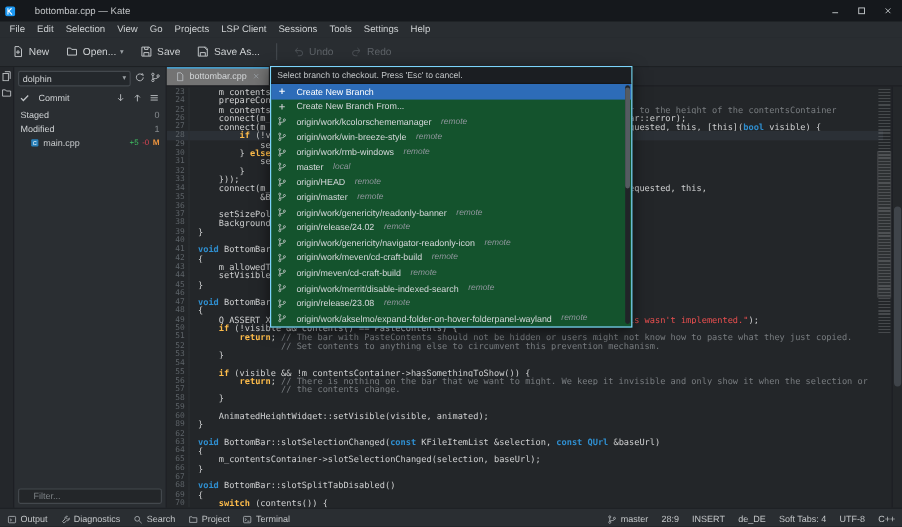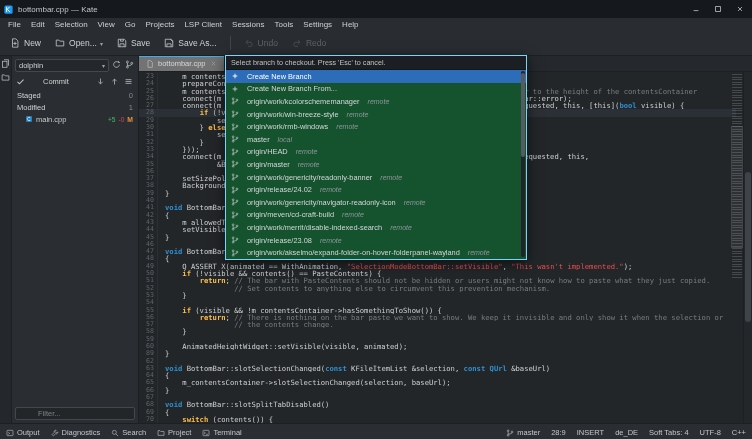--- a/index.html
+++ b/index.html
@@ -4,21 +4,21 @@
 <style>
   html,body{margin:0;padding:0;background:#101316;}
   .window{position:relative;width:752px;height:439px;background:#232629;overflow:hidden;
     font-family:"Liberation Sans",sans-serif;color:#cfd2d4;user-select:none;}
   .spacer{flex:1;}
   .icon{display:inline-flex;width:9px;height:9px;flex:none;color:#bfc3c6;}
   .icon svg{width:100%;height:100%;}
 
   
   .titlebar{height:18px;background:#15181c;display:flex;align-items:center;gap:5px;padding:0 4px;}
-  .titlebar .title{font-size:8px;color:#c2c5c7;}
+  .titlebar .title{font-size:8px;color:#c2c5c7;margin-left:11px;}
   .wbtn{width:17px;height:100%;display:flex;align-items:center;justify-content:center;color:#aeb2b5;}
   .wbtn .icon{width:8px;height:8px;}
 
   
   .menubar{height:13px;background:#292d31;display:flex;align-items:center;padding-left:3px;font-size:8px;color:#cdd0d2;}
   .menu-item{padding:0 5px;line-height:13px;}
 
   
   .toolbar{height:24px;background:#292d31;border-bottom:1px solid #1d2023;display:flex;align-items:center;padding:0 4px;gap:2px;}
   .tbtn{display:flex;align-items:center;gap:4px;padding:2px 6px;background:transparent;border:0;border-radius:2px;
@@ -34,34 +34,34 @@
   .toolstrip{width:11px;background:#24272b;border-right:1px solid #1c1f23;display:flex;flex-direction:column;align-items:center;padding-top:3px;gap:5px;}
   .strip-btn{width:9px;height:9px;display:flex;color:#9ba0a4;}
 
   
   .panel{width:126px;background:#2a2e32;border-right:1px solid #1c1f23;display:flex;flex-direction:column;font-size:7.5px;}
   .prow{height:16px;display:flex;align-items:center;gap:3px;padding:1px 3px;}
   .combo{flex:1;height:11px;background:#24282c;border:1px solid #43484d;border-radius:2px;display:flex;align-items:center;
     padding:0 3px;color:#d0d3d5;font-size:7.5px;}
   .combo .caret{margin-left:auto;font-size:6px;color:#9aa0a4;}
   .pic{width:10px;height:10px;display:flex;color:#b9bdc0;}
-  .commitrow{height:15px;display:flex;align-items:center;gap:18px;padding:0 4px;}
+  .commitrow{height:15px;display:flex;align-items:center;gap:7px;padding:0 4px;}
   .commitrow .lbl{color:#ced1d3;}
   .gicons{display:flex;gap:4px;margin-left:auto;}
   .trow{height:12px;display:flex;align-items:center;gap:3px;padding:0 5px;}
   .trow .tlabel{color:#cfd2d4;}
   .trow .tcount{margin-left:auto;color:#84898d;}
   .trow.file{padding-left:13px;justify-content:space-between;}
   .trow.file .tlabel{color:#c7cacc;}
   .diff-add{margin-left:auto;color:#3fbf62;font-size:6.6px;}
   .diff-del{color:#da4453;font-size:6.6px;}
   .badge-m{color:#e8913d;font-size:6.8px;font-weight:bold;}
   .filterwrap{margin:3px;margin-top:auto;}
   .filter{width:100%;box-sizing:border-box;height:13px;background:#232629;border:1px solid #43484d;border-radius:2px;
-    color:#cfd2d4;font-size:7.5px;padding:0 22px;font-family:inherit;outline:none;}
+    color:#cfd2d4;font-size:7.5px;padding:0 12px;font-family:inherit;outline:none;}
   .filter::placeholder{color:#7d8286;}
 
   
   .editor{flex:1;min-width:0;display:flex;flex-direction:column;background:#232629;position:relative;}
   .tabbar{height:15px;background:#25282c;border-bottom:1px solid #1d2023;display:flex;}
   .tab{height:100%;background:#737373;display:flex;align-items:center;gap:4px;padding:0 7px;font-size:7.5px;color:#d4d7d9;
     border-right:1px solid #1d2023;box-shadow:inset 0 1px 0 #3daee9;}
   .tab .icon{width:8px;height:8px;}
   .tab .tclose{width:7px;height:7px;color:#9aa0a4;display:inline-flex;}
   .codearea{flex:1;position:relative;overflow:hidden;font-family:"DejaVu Sans Mono",monospace;font-size:7.2px;}
@@ -361,21 +361,21 @@
             <div class="crow"><span class="ln">46</span><span class="lcode"></span></div>
             <div class="crow"><span class="ln">47</span><span class="lcode"><span class="tok-typ">void</span><span class="tok-nor"> BottomBar::setVisibleInternal(</span><span class="tok-typ">bool</span><span class="tok-nor"> visible, Animated animated)</span></span></div>
             <div class="crow"><span class="ln">48</span><span class="lcode"><span class="tok-nor">{</span></span></div>
             <div class="crow"><span class="ln">49</span><span class="lcode"><span class="tok-nor">    Q_ASSERT_X(animated == WithAnimation, </span><span class="tok-str">"SelectionModeBottomBar::setVisible"</span><span class="tok-nor">, </span><span class="tok-str">"This wasn't implemented."</span><span class="tok-nor">);</span></span></div>
             <div class="crow"><span class="ln">50</span><span class="lcode"><span class="tok-nor">    </span><span class="tok-ctl">if</span><span class="tok-nor"> (!visible &amp;&amp; contents() == PasteContents) {</span></span></div>
             <div class="crow"><span class="ln">51</span><span class="lcode"><span class="tok-nor">        </span><span class="tok-ctl">return</span><span class="tok-nor">; </span><span class="tok-com">// The bar with PasteContents should not be hidden or users might not know how to paste what they just copied.</span></span></div>
             <div class="crow"><span class="ln">52</span><span class="lcode"><span class="tok-nor">                </span><span class="tok-com">// Set contents to anything else to circumvent this prevention mechanism.</span></span></div>
             <div class="crow"><span class="ln">53</span><span class="lcode"><span class="tok-nor">    }</span></span></div>
             <div class="crow"><span class="ln">54</span><span class="lcode"></span></div>
             <div class="crow"><span class="ln">55</span><span class="lcode"><span class="tok-nor">    </span><span class="tok-ctl">if</span><span class="tok-nor"> (visible &amp;&amp; !m_contentsContainer-&gt;hasSomethingToShow()) {</span></span></div>
-            <div class="crow"><span class="ln">56</span><span class="lcode"><span class="tok-nor">        </span><span class="tok-ctl">return</span><span class="tok-nor">; </span><span class="tok-com">// There is nothing on the bar paste we want to show. We keep it invisible and only show it when the selection or</span></span></div>
+            <div class="crow"><span class="ln">56</span><span class="lcode"><span class="tok-nor">        </span><span class="tok-ctl">return</span><span class="tok-nor">; </span><span class="tok-com">// There is nothing on the bar that we want to might. We keep it invisible and only show it when the selection or</span></span></div>
             <div class="crow"><span class="ln">57</span><span class="lcode"><span class="tok-nor">                </span><span class="tok-com">// the contents change.</span></span></div>
             <div class="crow"><span class="ln">58</span><span class="lcode"><span class="tok-nor">    }</span></span></div>
             <div class="crow"><span class="ln">59</span><span class="lcode"></span></div>
             <div class="crow"><span class="ln">60</span><span class="lcode"><span class="tok-nor">    AnimatedHeightWidget::setVisible(visible, animated);</span></span></div>
             <div class="crow"><span class="ln">89</span><span class="lcode"><span class="tok-nor">}</span></span></div>
             <div class="crow"><span class="ln">62</span><span class="lcode"></span></div>
             <div class="crow"><span class="ln">63</span><span class="lcode"><span class="tok-typ">void</span><span class="tok-nor"> BottomBar::slotSelectionChanged(</span><span class="tok-typ">const</span><span class="tok-nor"> KFileItemList &amp;selection, </span><span class="tok-typ">const</span><span class="tok-nor"> </span><span class="tok-typ">QUrl</span><span class="tok-nor"> &amp;baseUrl)</span></span></div>
             <div class="crow"><span class="ln">64</span><span class="lcode"><span class="tok-nor">{</span></span></div>
             <div class="crow"><span class="ln">65</span><span class="lcode"><span class="tok-nor">    m_contentsContainer-&gt;slotSelectionChanged(selection, baseUrl);</span></span></div>
             <div class="crow"><span class="ln">66</span><span class="lcode"><span class="tok-nor">}</span></span></div>
@@ -524,20 +524,32 @@
         </div>
         <div class="popup-item">
           <span class="icon">
             <svg viewBox="0 0 12 12" fill="none" stroke="currentColor">
               <circle cx="3.2" cy="2.6" r="1.3"></circle>
               <circle cx="3.2" cy="9.4" r="1.3"></circle>
               <circle cx="9" cy="4.4" r="1.3"></circle>
               <path d="M3.2 3.9v4.2M9 5.7c0 2.2-5.8 1.2-5.8 2.4"></path>
             </svg>
           </span>
+          <span class="blabel">origin/work/meven/cd-craft-build</span>
+          <span class="bsuffix">remote</span>
+        </div>
+        <div class="popup-item">
+          <span class="icon">
+            <svg viewBox="0 0 12 12" fill="none" stroke="currentColor">
+              <circle cx="3.2" cy="2.6" r="1.3"></circle>
+              <circle cx="3.2" cy="9.4" r="1.3"></circle>
+              <circle cx="9" cy="4.4" r="1.3"></circle>
+              <path d="M3.2 3.9v4.2M9 5.7c0 2.2-5.8 1.2-5.8 2.4"></path>
+            </svg>
+          </span>
           <span class="blabel">origin/meven/cd-craft-build</span>
           <span class="bsuffix">remote</span>
         </div>
         <div class="popup-item">
           <span class="icon">
             <svg viewBox="0 0 12 12" fill="none" stroke="currentColor">
               <circle cx="3.2" cy="2.6" r="1.3"></circle>
               <circle cx="3.2" cy="9.4" r="1.3"></circle>
               <circle cx="9" cy="4.4" r="1.3"></circle>
               <path d="M3.2 3.9v4.2M9 5.7c0 2.2-5.8 1.2-5.8 2.4"></path>

